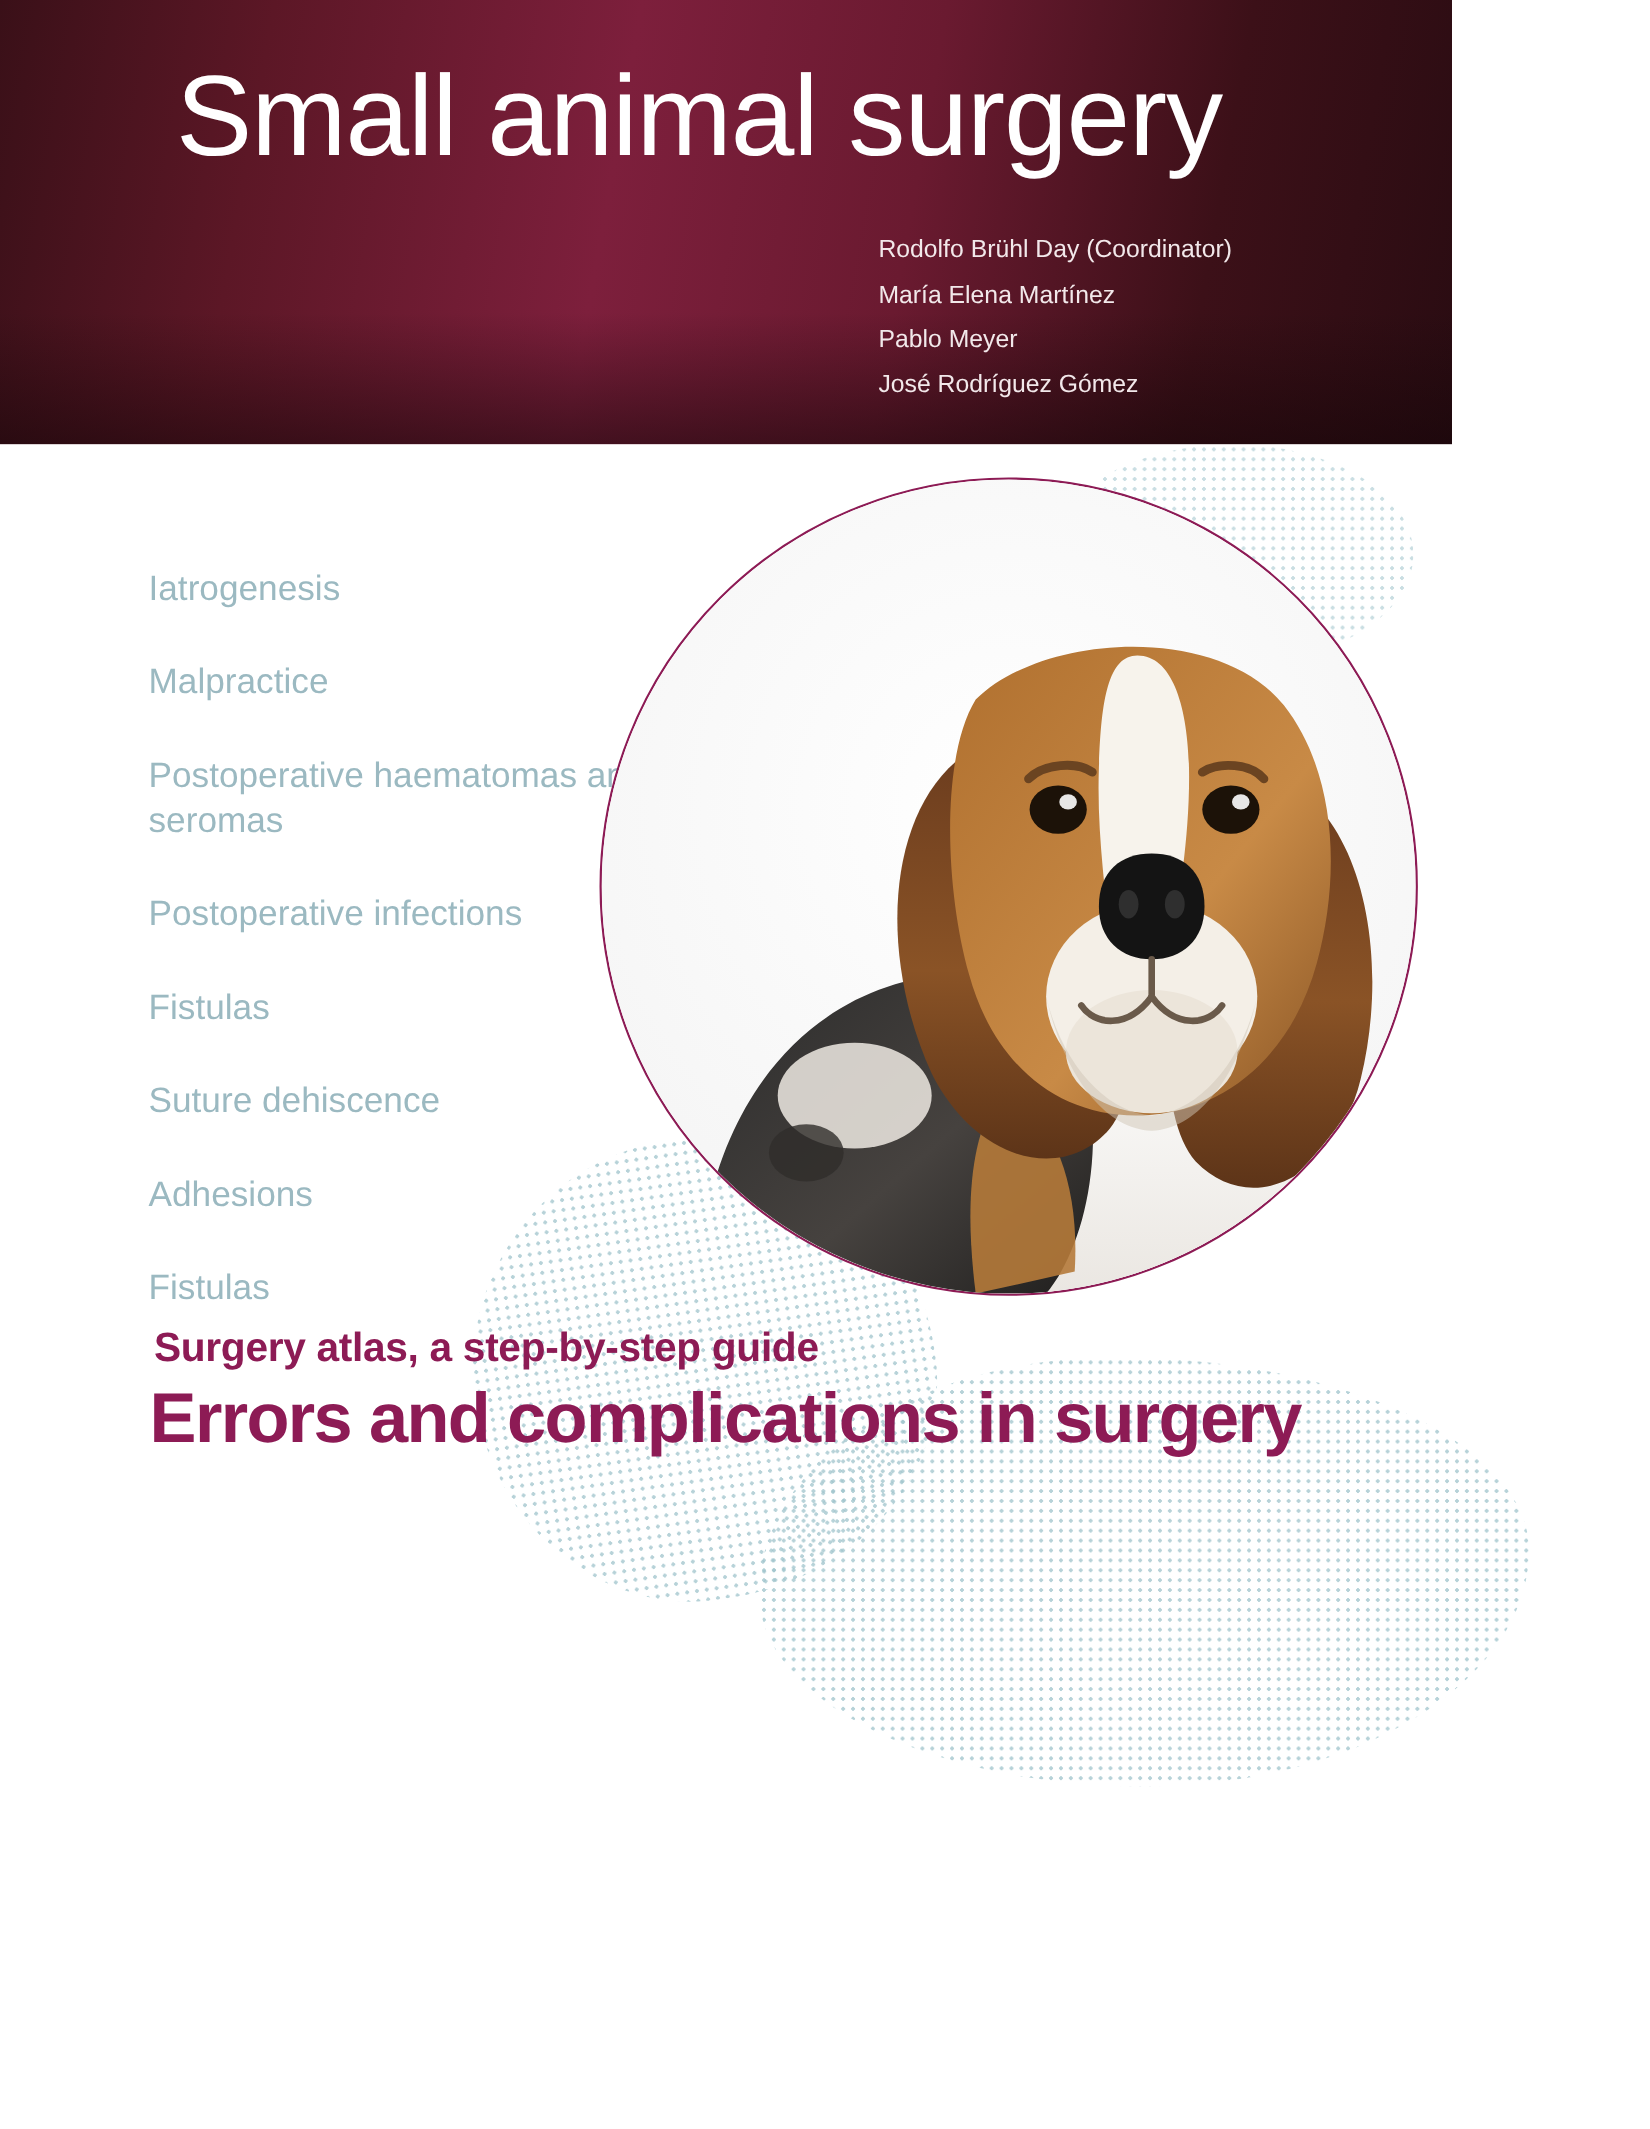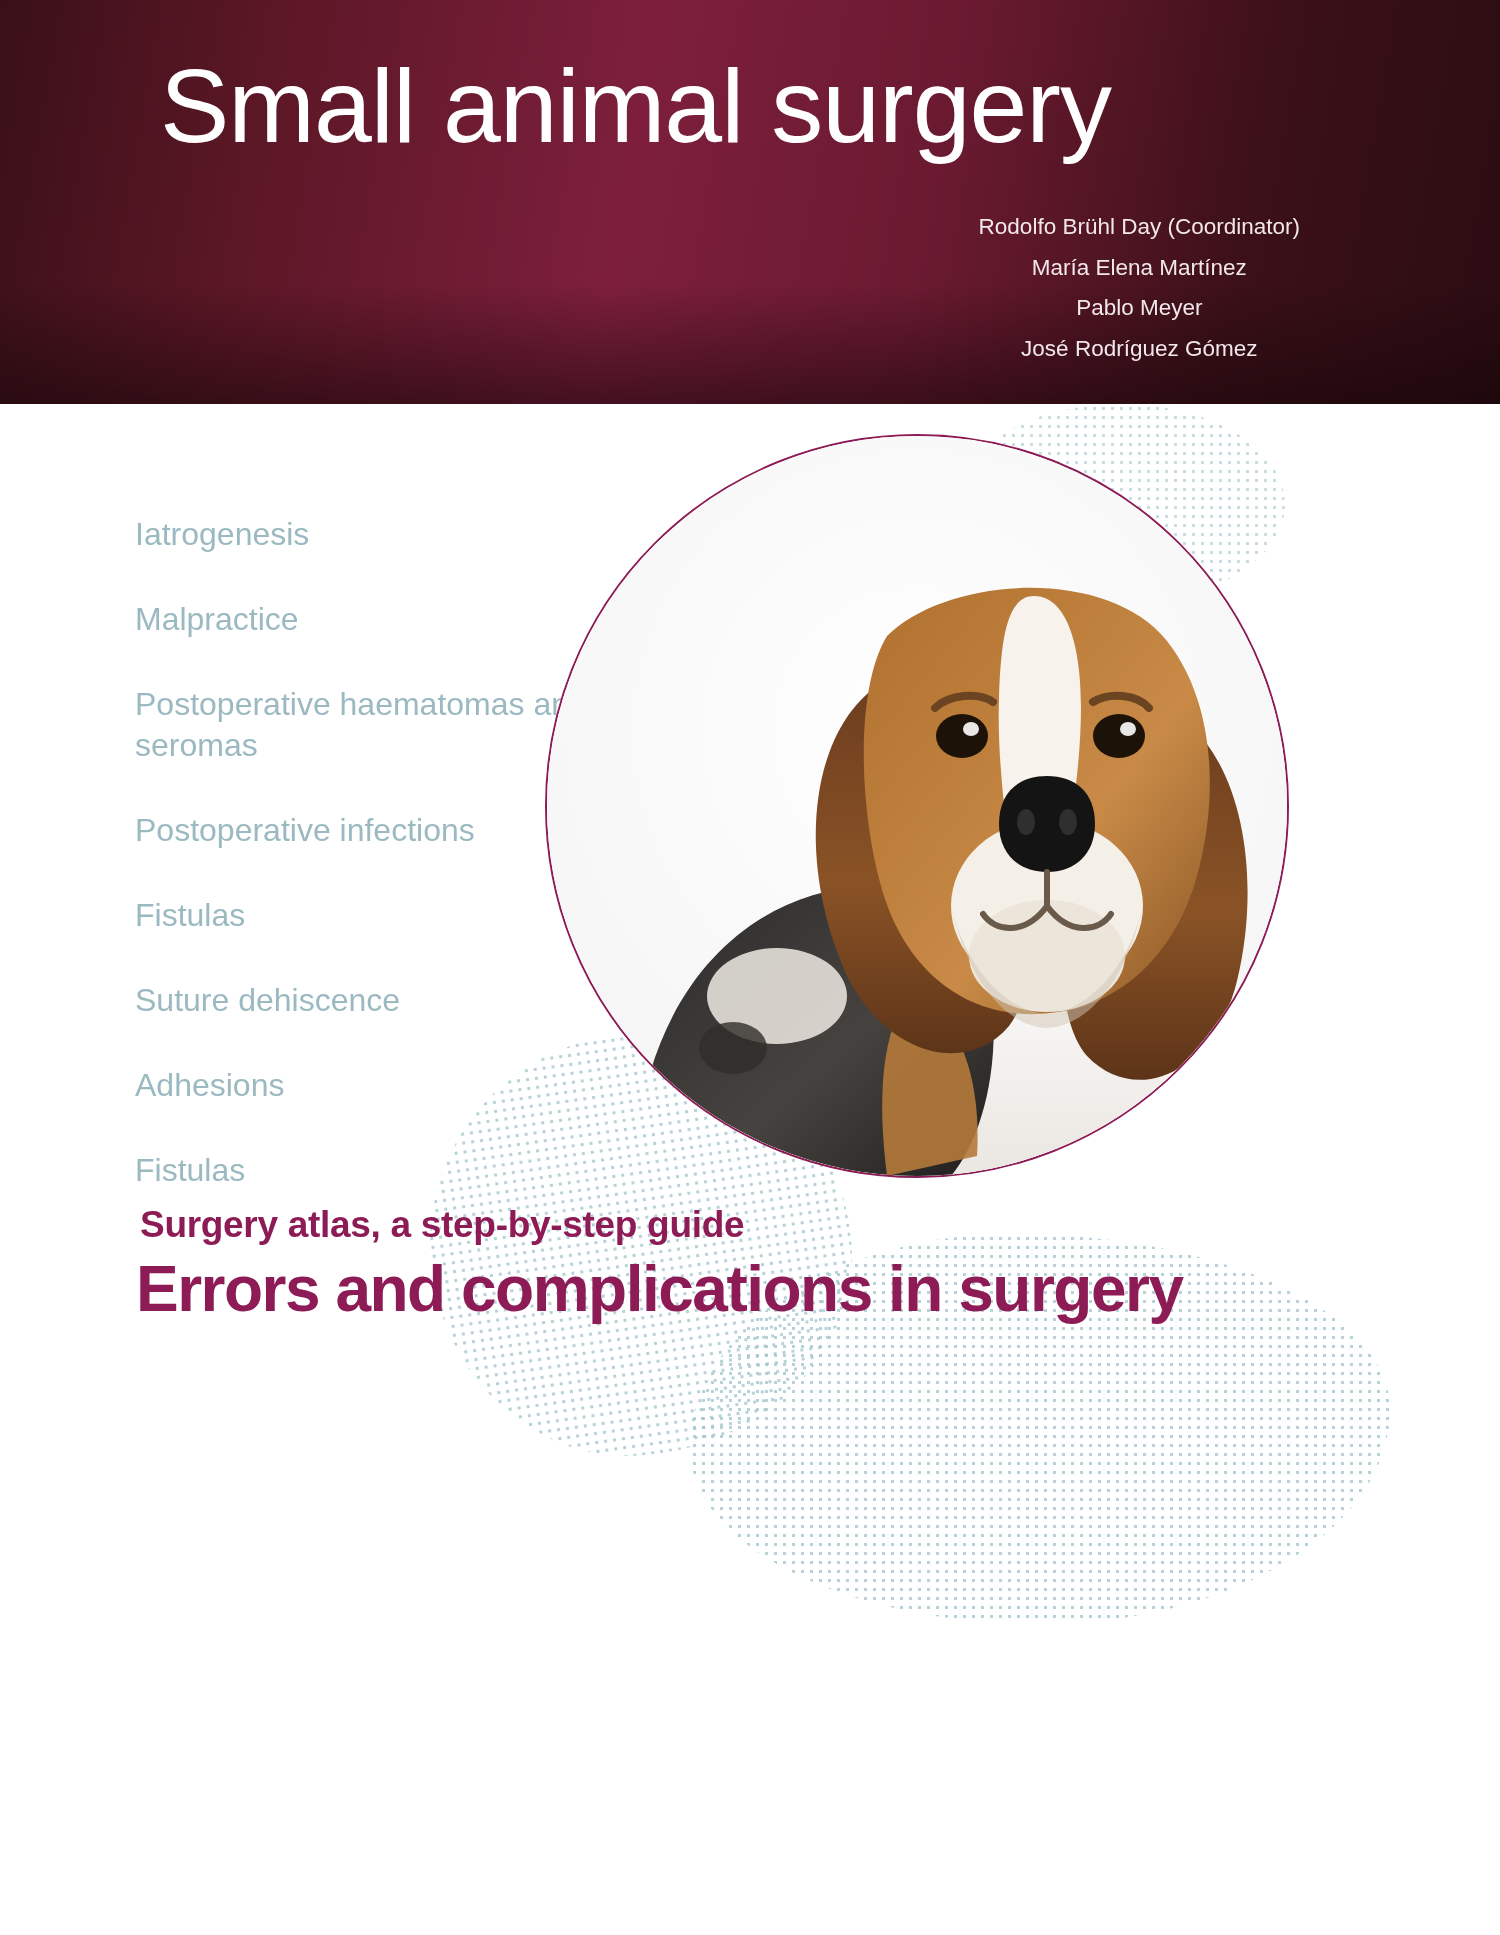--- a/index.html
+++ b/index.html
@@ -12,21 +12,21 @@
     height: 1935px;
     font-family: "Liberation Sans", sans-serif;
     overflow: hidden;
     position: relative;
   }
 
   
   .header {
     position: absolute;
     left: 0; top: 0;
-    width: 1500px;
+    width: 1320px;
     height: 404px;
     background: linear-gradient(100deg, #3a1018 0%, #5c1726 18%, #7d1f3c 42%, #6a1a30 62%, #3c1018 82%, #2a0c12 100%);
     overflow: hidden;
   }
   .header::after {
     content: "";
     position: absolute;
     left: 0; right: 0; bottom: 0;
     height: 120px;
     background: linear-gradient(180deg, rgba(0,0,0,0) 0%, rgba(20,5,8,0.55) 100%);
@@ -41,21 +41,21 @@
     font-weight: 400;
     letter-spacing: -1px;
     white-space: nowrap;
     z-index: 2;
   }
   .authors {
     position: absolute;
     right: 200px;
     top: 216px;
     z-index: 2;
-    text-align: center;
+    text-align: left;
     margin-left: 47px;
   }
   .author-line {
     color: #f2e8ea;
     font-size: 22.5px;
     line-height: 1.0;
     margin-bottom: 18px;
     white-space: nowrap;
     font-weight: 400;
   }

